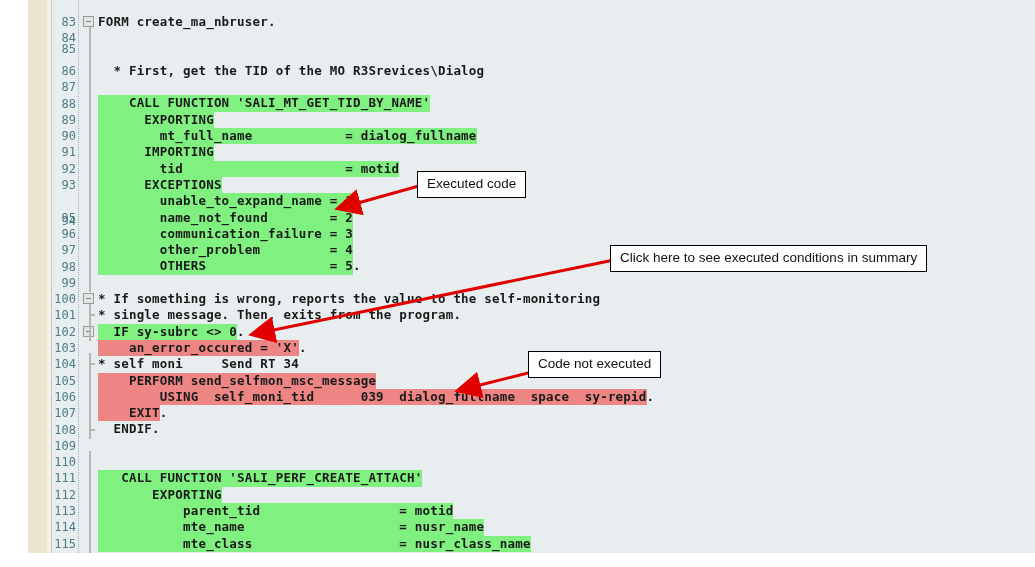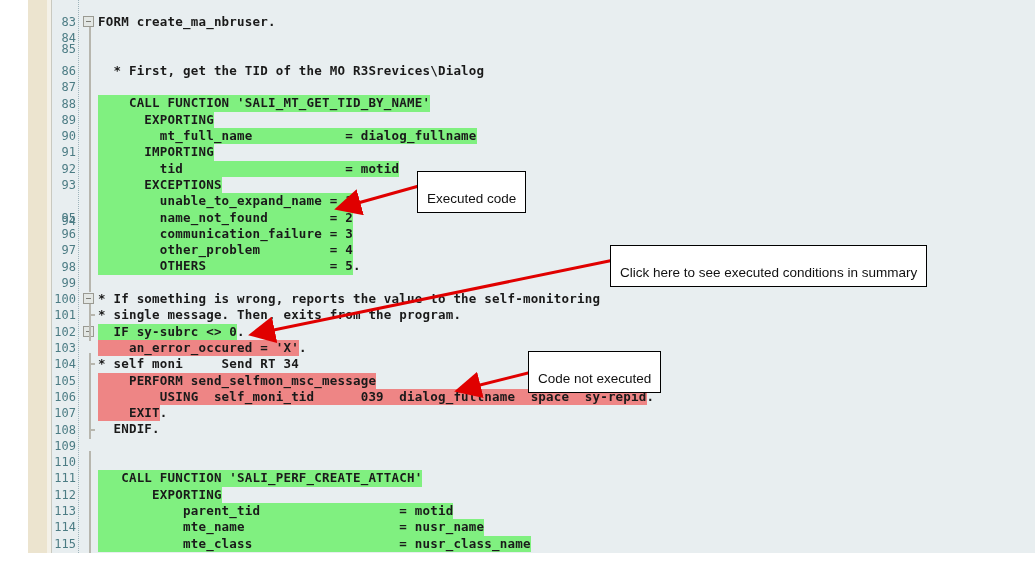--- a/index.html
+++ b/index.html
@@ -137,21 +137,21 @@
 
   
   .callout {
     position: absolute;
     background: #ffffff;
     border: 1.5px solid #000000;
     color: #111111;
     font-family: "Liberation Sans", sans-serif;
     font-size: 13.5px;
     line-height: 1;
-    padding: 20px 9px 6px 9px;
+    padding: 5px 9px 6px 9px;
     white-space: nowrap;
   }
   .arrow {
     position: absolute;
     pointer-events: none;
   }
 
   .bottom-white {
     position: absolute;
     left: 0; top: 553px;

